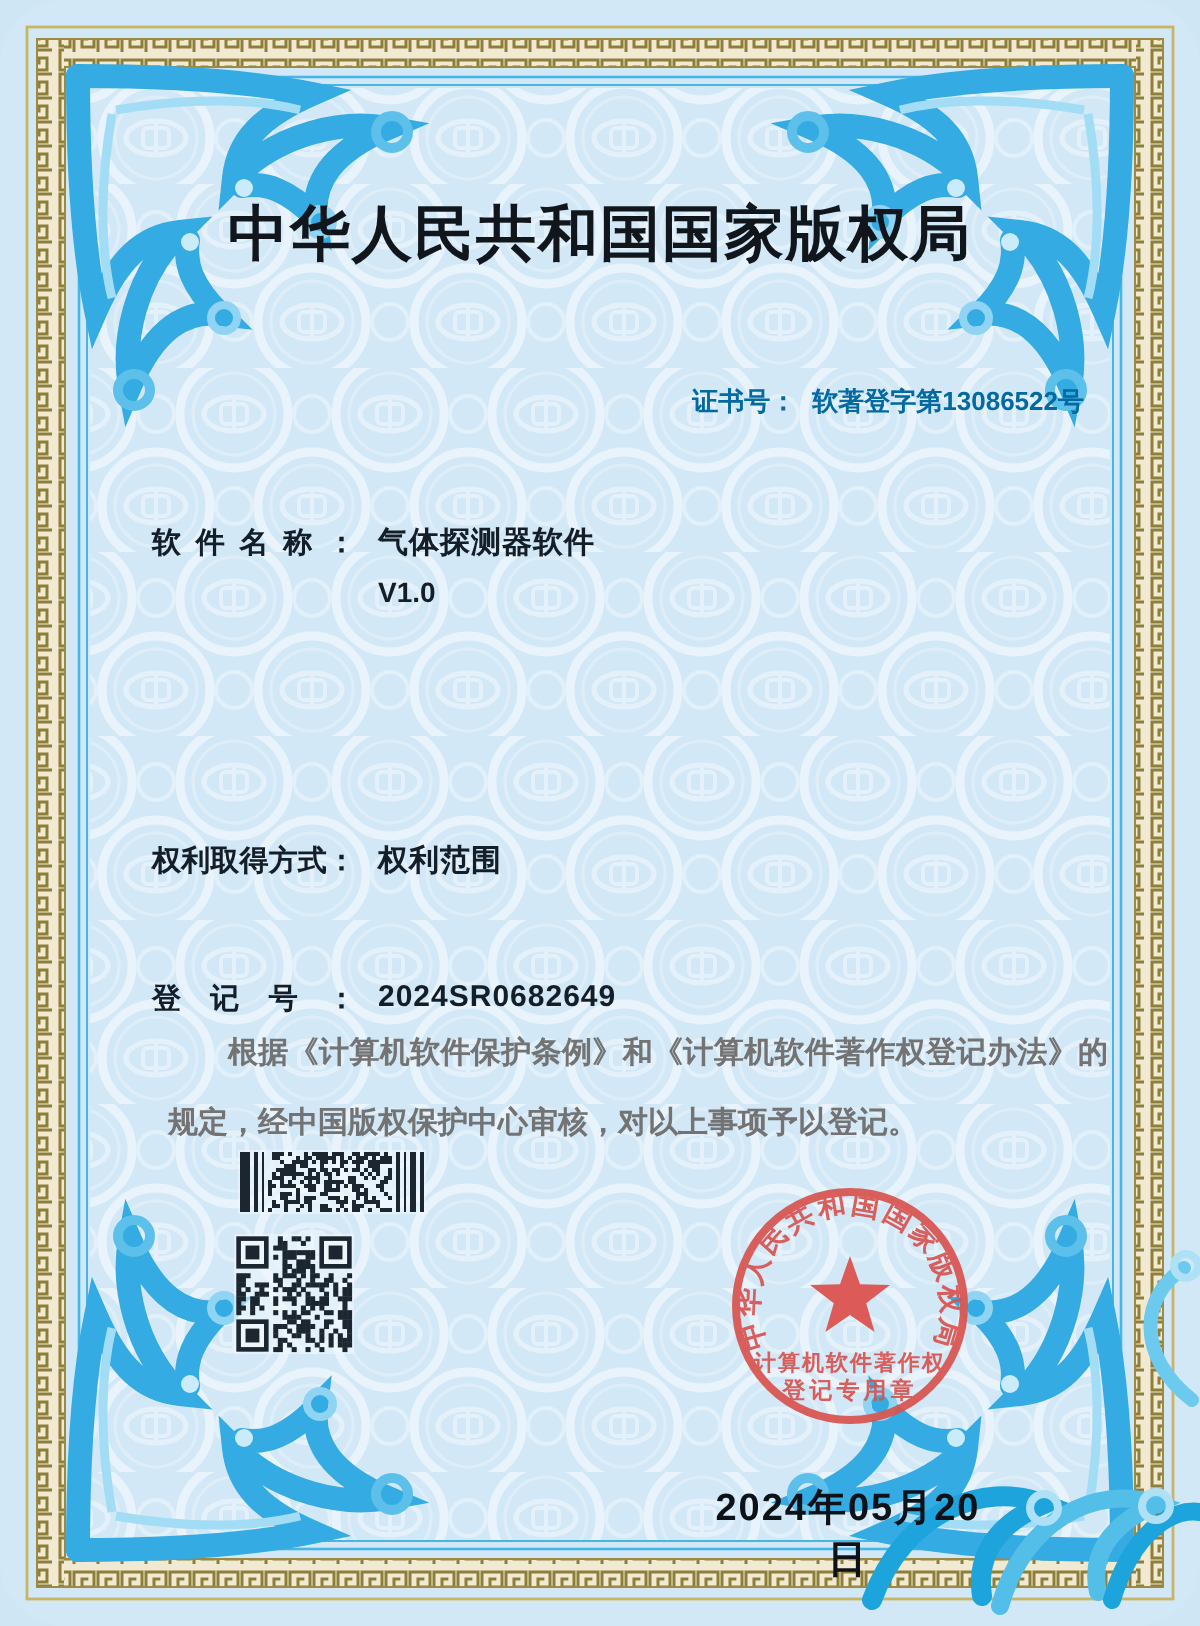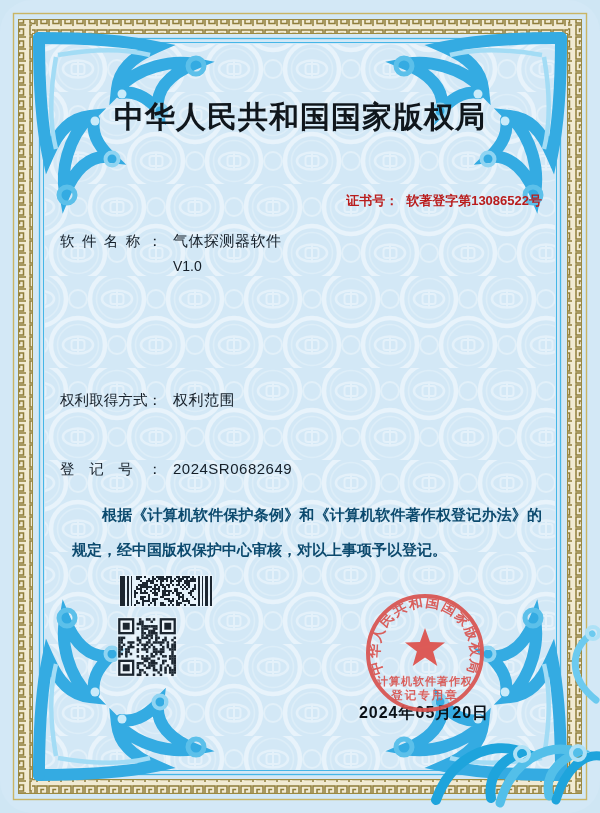--- a/index.html
+++ b/index.html
@@ -15,51 +15,51 @@
   .title{
     position:absolute;left:0;width:100%;text-align:center;z-index:1;
     font-family:"Liberation Serif",serif;font-weight:900;
     font-size:30px;color:#10161c;letter-spacing:1px;
   }
   #title-1{top:97px;}
   #title-2{top:140px;}
 
   .certno{
     position:absolute;top:192px;right:58px;z-index:1;
-    font-size:13px;font-weight:bold;color:#b91c1c;
+    font-size:13px;font-weight:bold;color:#0369a1;
   }
   .certno .lbl{margin-right:8px;}
 
-  .row{position:absolute;left:60px;z-index:1;color:#141e28;font-weight:normal;}
+  .row{position:absolute;left:76px;z-index:1;color:#141e28;font-weight:bold;margin-top:30px;}
   .row .lbl{
     display:inline-block;width:102px;font-size:14.5px;
     text-align:justify;text-align-last:justify;vertical-align:top;
   }
   .row .val{display:inline-block;margin-left:11px;font-size:15px;vertical-align:top;letter-spacing:0.5px;}
   .row .val2{display:block;font-size:14px;margin-top:7px;letter-spacing:0;}
   #row-1{top:232px;}
   #row-2{top:297px;}
   #row-3{top:391px;}
   #row-4{top:427px;}
   #row-5{top:460px;}
 
   .statement{
     position:absolute;top:497px;left:72px;width:470px;z-index:1;
-    font-size:15px;font-weight:bold;color:#0c4a6e;
-    line-height:35px;text-indent:2em;text-align:justify;margin:0;
+    font-size:15px;font-weight:bold;color:#737373;
+    line-height:35px;text-indent:2em;text-align:justify;margin:12px;
   }
 
   .codes-bg{position:absolute;z-index:1;background:rgba(240,248,253,0.55);}
   #barcode-wrap{left:119px;top:575px;width:94px;height:32px;}
   #qr-wrap{left:117px;top:617px;width:60px;height:60px;}
 
   .seal{position:absolute;left:350px;top:589px;z-index:2;opacity:0.92;}
   .date{
-    position:absolute;left:348px;top:703px;width:152px;z-index:1;
-    text-align:center;font-size:16px;font-weight:bold;color:#0c1218;letter-spacing:1px;
+    position:absolute;left:348px;top:741px;width:152px;z-index:1;
+    text-align:center;font-size:19px;font-weight:bold;color:#0c1218;letter-spacing:1px;
   }
 </style>
 </head>
 <body>
 
 <div class="cert">
 
   <svg class="decor" width="600" height="813" viewBox="0 0 600 813" aria-hidden="true">
     <defs>
 

